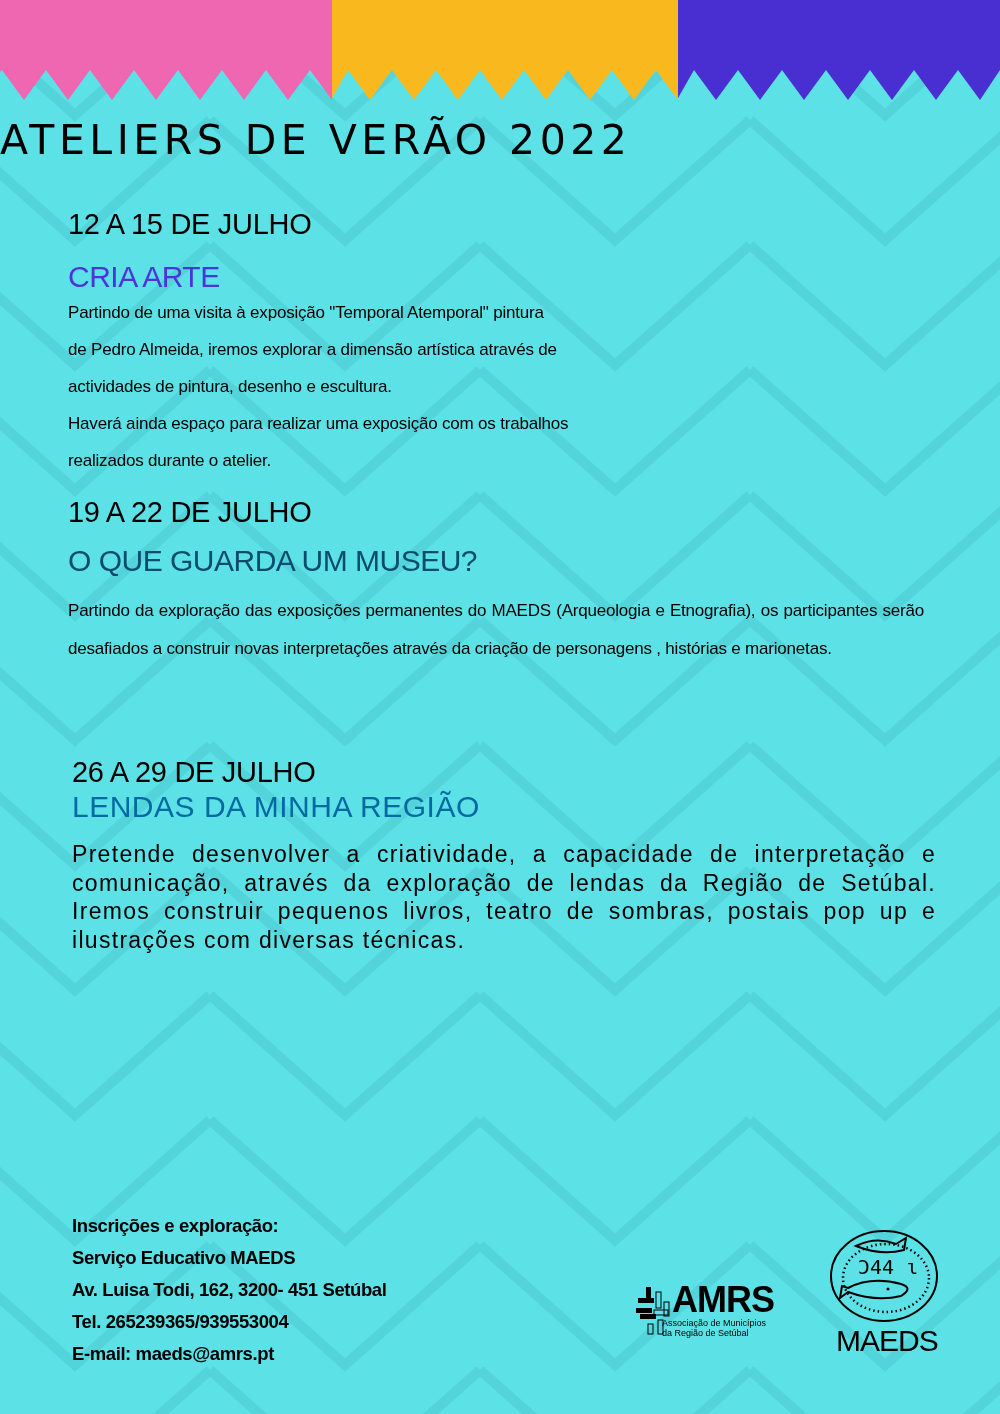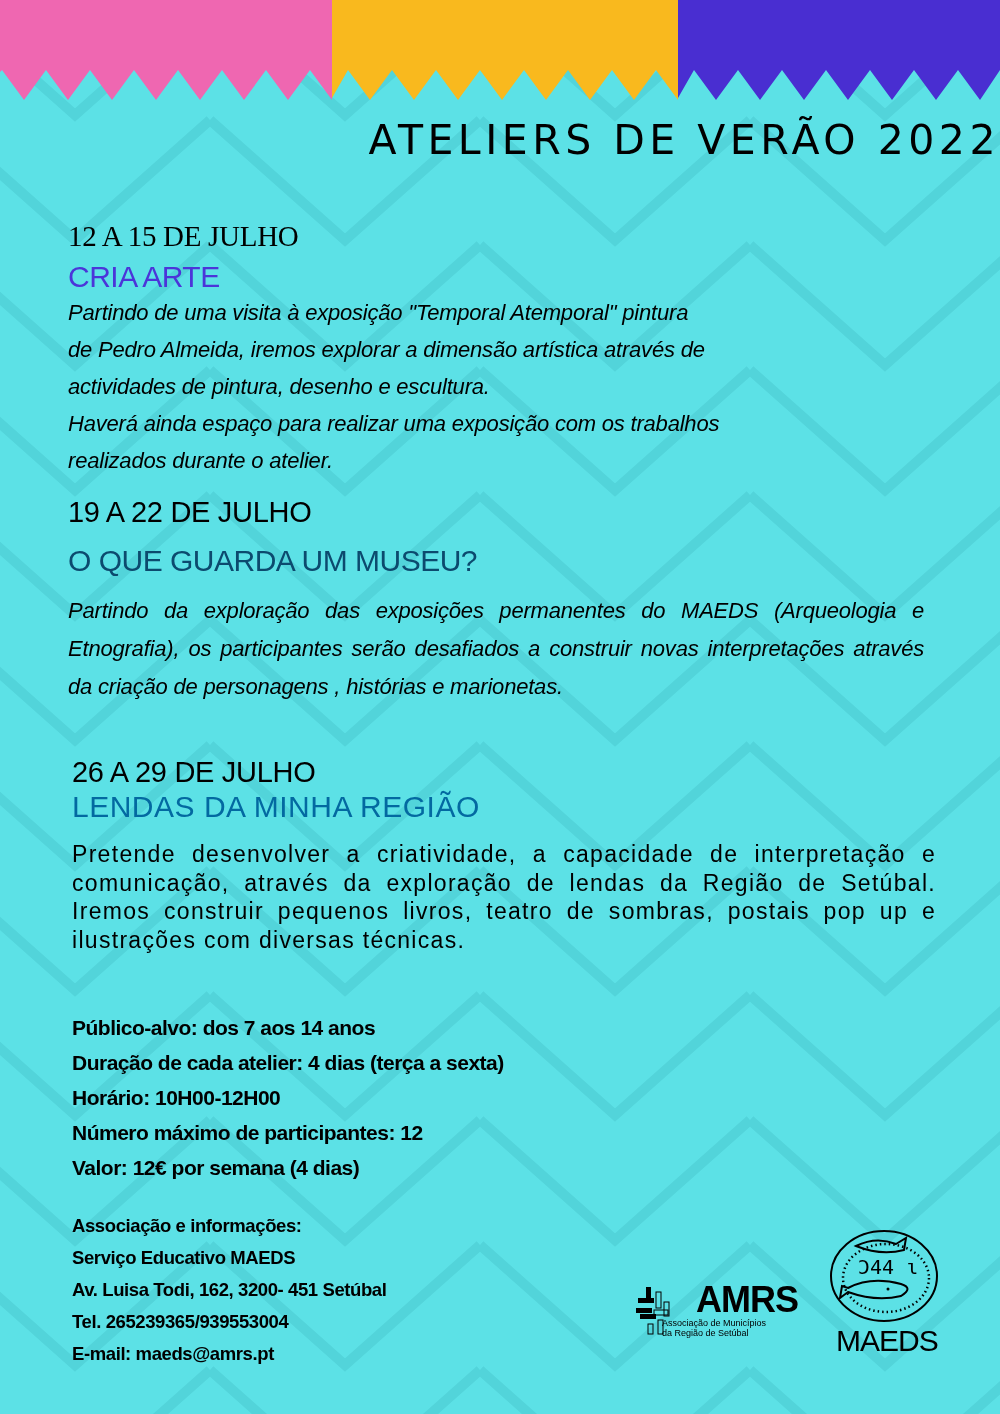--- a/index.html
+++ b/index.html
@@ -1,23 +1,23 @@
 <!DOCTYPE html>
 <html><head>
 <meta charset="utf-8">
 <style>
   html, body { margin:0; padding:0; }
   body { width:1000px; height:1414px; overflow:hidden; position:relative; background:#5ce1e6; font-family:"Liberation Sans", sans-serif; color:#000; }
   .bg-pattern { position:absolute; inset:0; z-index:0; }
   .banner { position:absolute; left:0; top:0; width:1000px; height:100px; z-index:1; }
   .content { position:absolute; inset:0; z-index:2; }
-  .title { position:absolute; left:0; width:1000px; top:116px; text-align:right; font-family:"DejaVu Sans", sans-serif; font-size:41px; letter-spacing:4.5px; font-weight:400; }
+  .title { position:absolute; left:0; width:1000px; top:116px; text-align:left; font-family:"DejaVu Sans", sans-serif; font-size:41px; letter-spacing:4.5px; font-weight:400; }
   .date { position:absolute; left:68px; font-size:29px; font-family:"Liberation Sans", sans-serif; letter-spacing:-0.3px; }
   .sect-title { position:absolute; left:68px; font-size:30px; letter-spacing:-0.5px; }
-  .body { position:absolute; left:68px; width:856px; font-size:22px; line-height:37px; letter-spacing:-0.2px;font-style:italic; }
+  .body { position:absolute; left:68px; width:856px; font-size:17px; line-height:37px; letter-spacing:-0.2px; }
   .body.justify { text-align:justify; text-align-last:left; }
   .body3 { position:absolute; left:72px; width:864px; font-size:23px; line-height:28.6px; letter-spacing:1.3px; text-align:justify; text-align-last:left; }
   .info { position:absolute; left:72px; font-size:21px; line-height:35px; letter-spacing:-0.5px; font-weight:bold; font-family:"Liberation Sans Narrow","Liberation Sans", sans-serif; }
   .contact { position:absolute; left:72px; font-size:18.5px; line-height:32px; letter-spacing:-0.4px; font-weight:bold; }
   .logo-amrs { position:absolute; left:634px; top:1284px; width:150px; height:60px; }
   .logo-maeds { position:absolute; left:826px; top:1226px; width:120px; height:136px; }
 </style>
 </head>
 <body>
 
@@ -36,67 +36,60 @@
 <svg class="banner" width="1000" height="100" viewBox="0 0 1000 100" xmlns="http://www.w3.org/2000/svg">
   <path d="M0,0 H332 V100 L332,100 L310,70 L288,100 L266,70 L244,100 L222,70 L200,100 L178,70 L156,100 L134,70 L112,100 L90,70 L68,100 L46,70 L24,100 L2,70 L0,72 Z" fill="#ef67b1"></path>
   <path d="M332,0 H678 V100 L656,70 L634,100 L612,70 L590,100 L568,70 L546,100 L524,70 L502,100 L480,70 L458,100 L436,70 L414,100 L392,70 L370,100 L348,70 L332,98 Z" fill="#f9b91e"></path>
   <path d="M678,0 H1000 V70 L980,100 L958,70 L936,100 L914,70 L892,100 L870,70 L848,100 L826,70 L804,100 L782,70 L760,100 L738,70 L716,100 L694,70 L678,98 Z" fill="#492ed1"></path>
 </svg>
 
 <div class="content">
 
   <div class="title">ATELIERS DE VERÃO 2022</div>
 
-  <div class="date" style="top:220px;font-family:Liberation Serif, serif;">12 A 15 DE JULHO</div>
+  <div class="date" style="top:208px;">12 A 15 DE JULHO</div>
   <div class="sect-title" style="top:254px; color:#4b35d9;margin-top:6px;">CRIA ARTE</div>
   <div class="body" style="top:294px;">
     <div>Partindo de uma visita à exposição "Temporal Atemporal" pintura</div>
     <div>de Pedro Almeida, iremos explorar a dimensão artística através de</div>
     <div>actividades de pintura, desenho e escultura.</div>
     <div>Haverá ainda espaço para realizar uma exposição com os trabalhos</div>
     <div>realizados durante o atelier.</div>
   </div>
 
   <div class="date" style="top:496px;">19 A  22 DE JULHO</div>
   <div class="sect-title" style="top:544px; color:#0c4a6e;">O QUE GUARDA UM  MUSEU?</div>
   <div class="body justify" style="top:584px; line-height:38px;margin-top:8px;">Partindo da exploração das exposições permanentes do MAEDS (Arqueologia e Etnografia), os participantes serão desafiados a construir novas interpretações através da criação de personagens , histórias e marionetas.</div>
 
   <div class="date" style="top:756px; left:72px;">26 A  29 DE JULHO</div>
   <div class="sect-title" style="top:790px; left:72px; color:#0369a1; letter-spacing:0.5px;">LENDAS DA MINHA REGIÃO</div>
   <div class="body3" style="top:840px;">Pretende desenvolver a criatividade, a capacidade de interpretação e comunicação, através da exploração de lendas da Região de Setúbal. Iremos construir pequenos livros, teatro de sombras, postais pop up e  ilustrações com diversas técnicas.</div>
 
-  <div class="info" style="top:1010px;">
-    <div>Público-alvo: dos 7 aos 14 anos</div>
-    <div>Duração de cada atelier: 4 dias (terça a sexta)</div>
-    <div>Horário: 10H00-12H00</div>
-    <div>Número máximo de participantes: 12</div>
-    <div>Valor: 12€ por semana (4 dias)</div>
-  </div>
 
   <div class="contact" style="top:1210px;">
-    <div>Associação e informações:</div>
+    <div>Inscrições e exploração:</div>
     <div>Serviço Educativo MAEDS</div>
     <div>Av. Luisa Todi, 162, 3200- 451 Setúbal</div>
     <div>Tel. 265239365/939553004</div>
     <div>E-mail: maeds@amrs.pt</div>
   </div>
 
   <div class="logo-amrs">
     <svg width="50" height="52" viewBox="0 0 50 52" style="position:absolute; left:0; top:0;">
       <rect x="4" y="14" width="16" height="5" fill="#000"></rect>
       <rect x="2" y="24" width="16" height="5" fill="#000"></rect>
       <rect x="12" y="3" width="5" height="16" fill="#000"></rect>
       <rect x="6" y="30" width="16" height="5" fill="#000"></rect>
       <rect x="22" y="8" width="5" height="16" fill="none" stroke="#000" stroke-width="1"></rect>
       <rect x="20" y="26" width="14" height="5" fill="none" stroke="#000" stroke-width="1"></rect>
       <rect x="24" y="36" width="5" height="14" fill="none" stroke="#000" stroke-width="1"></rect>
       <rect x="30" y="18" width="5" height="14" fill="none" stroke="#000" stroke-width="1"></rect>
       <rect x="14" y="40" width="5" height="10" fill="none" stroke="#000" stroke-width="1"></rect>
     </svg>
-    <div style="position:absolute; left:38px; top:-2px; font-size:36px; font-weight:bold; letter-spacing:-1px; line-height:36px;margin-left:24px;">AMRS</div>
+    <div style="position:absolute; left:38px; top:-2px; font-size:36px; font-weight:bold; letter-spacing:-1px; line-height:36px;">AMRS</div>
     <div style="position:absolute; left:28px; top:34px; font-size:9px; line-height:10px; white-space:nowrap;">
       <div>Associação de Municípios</div>
       <div>da Região de Setúbal</div>
     </div>
   </div>
 
   <div class="logo-maeds">
     <svg width="120" height="100" viewBox="0 0 120 100" style="position:absolute; left:0; top:0;">
       <ellipse cx="58" cy="50" rx="53" ry="45" fill="none" stroke="#000" stroke-width="2"></ellipse>
       <ellipse cx="60" cy="52" rx="43" ry="34" fill="none" stroke="#000" stroke-width="2.5" stroke-dasharray="1.5 3"></ellipse>

